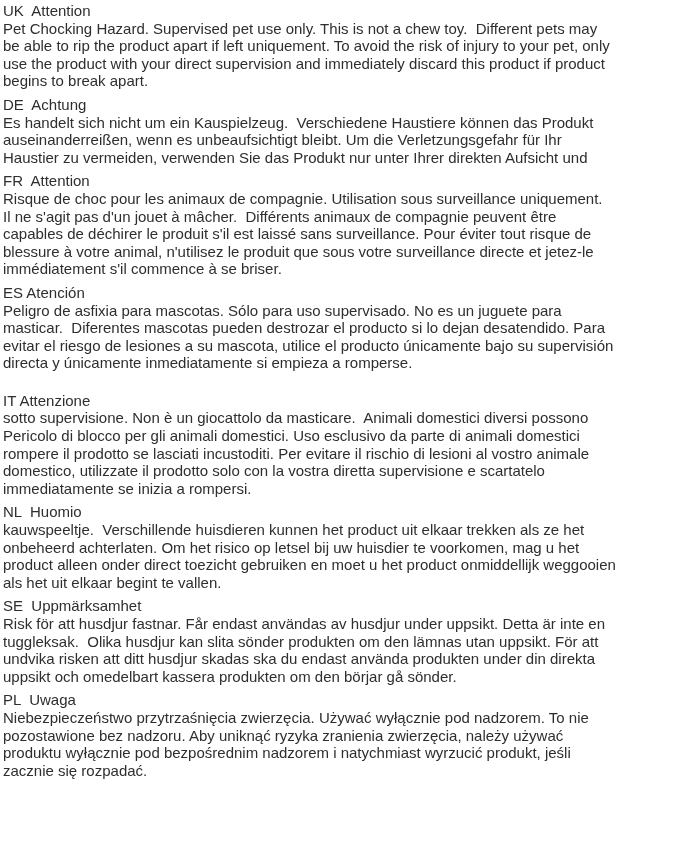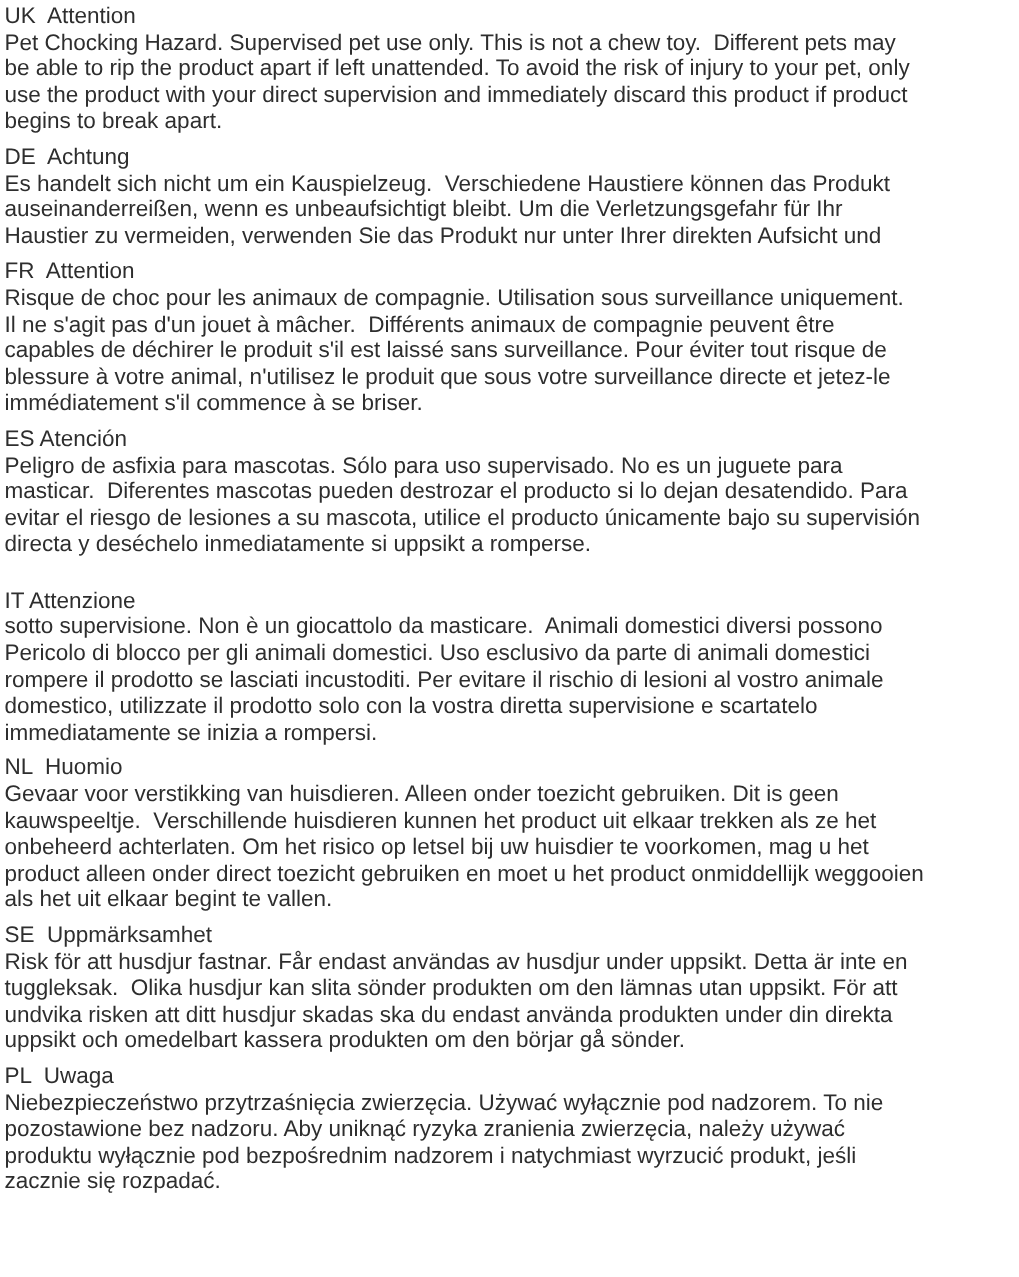--- a/index.html
+++ b/index.html
@@ -33,21 +33,21 @@
     letter-spacing: 0;
   }
 </style>
 </head>
 <body>
 
 <main data-name="warning-document">
     <section class="section" data-name="warning-section-uk">
       <div class="hdr" data-name="section-header-uk">UK  Attention</div>
       <div class="line" data-name="warning-text-line">Pet Chocking Hazard. Supervised pet use only. This is not a chew toy.  Different pets may</div>
-      <div class="line" data-name="warning-text-line">be able to rip the product apart if left unattended. To avoid the risk of injury to your pet, only</div>
+      <div class="line" data-name="warning-text-line">be able to rip the product apart if left uniquement. To avoid the risk of injury to your pet, only</div>
       <div class="line" data-name="warning-text-line">use the product with your direct supervision and immediately discard this product if product</div>
       <div class="line" data-name="warning-text-line">begins to break apart.</div>
     </section>
     <section class="section" data-name="warning-section-de">
       <div class="hdr" data-name="section-header-de">DE  Achtung</div>
       <div class="line" data-name="warning-text-line">Es handelt sich nicht um ein Kauspielzeug.  Verschiedene Haustiere können das Produkt</div>
       <div class="line" data-name="warning-text-line">auseinanderreißen, wenn es unbeaufsichtigt bleibt. Um die Verletzungsgefahr für Ihr</div>
       <div class="line" data-name="warning-text-line">Haustier zu vermeiden, verwenden Sie das Produkt nur unter Ihrer direkten Aufsicht und</div>
     </section>
     <section class="section" data-name="warning-section-fr">
@@ -56,33 +56,32 @@
       <div class="line" data-name="warning-text-line">Il ne s'agit pas d'un jouet à mâcher.  Différents animaux de compagnie peuvent être</div>
       <div class="line" data-name="warning-text-line">capables de déchirer le produit s'il est laissé sans surveillance. Pour éviter tout risque de</div>
       <div class="line" data-name="warning-text-line">blessure à votre animal, n'utilisez le produit que sous votre surveillance directe et jetez-le</div>
       <div class="line" data-name="warning-text-line">immédiatement s'il commence à se briser.</div>
     </section>
     <section class="section" data-name="warning-section-es">
       <div class="hdr" data-name="section-header-es">ES Atención</div>
       <div class="line" data-name="warning-text-line">Peligro de asfixia para mascotas. Sólo para uso supervisado. No es un juguete para</div>
       <div class="line" data-name="warning-text-line">masticar.  Diferentes mascotas pueden destrozar el producto si lo dejan desatendido. Para</div>
       <div class="line" data-name="warning-text-line">evitar el riesgo de lesiones a su mascota, utilice el producto únicamente bajo su supervisión</div>
-      <div class="line" data-name="warning-text-line">directa y deséchelo inmediatamente si uppsikt a romperse.</div>
+      <div class="line" data-name="warning-text-line">directa y únicamente inmediatamente si empieza a romperse.</div>
     </section>
     <section class="section" data-name="warning-section-it">
       <div class="hdr" data-name="section-header-it">IT Attenzione</div>
       <div class="line" data-name="warning-text-line">sotto supervisione. Non è un giocattolo da masticare.  Animali domestici diversi possono</div>
       <div class="line" data-name="warning-text-line">Pericolo di blocco per gli animali domestici. Uso esclusivo da parte di animali domestici</div>
       <div class="line" data-name="warning-text-line">rompere il prodotto se lasciati incustoditi. Per evitare il rischio di lesioni al vostro animale</div>
       <div class="line" data-name="warning-text-line">domestico, utilizzate il prodotto solo con la vostra diretta supervisione e scartatelo</div>
       <div class="line" data-name="warning-text-line">immediatamente se inizia a rompersi.</div>
     </section>
     <section class="section" data-name="warning-section-nl">
       <div class="hdr" data-name="section-header-nl">NL  Huomio</div>
-      <div class="line" data-name="warning-text-line">Gevaar voor verstikking van huisdieren. Alleen onder toezicht gebruiken. Dit is geen</div>
       <div class="line" data-name="warning-text-line">kauwspeeltje.  Verschillende huisdieren kunnen het product uit elkaar trekken als ze het</div>
       <div class="line" data-name="warning-text-line">onbeheerd achterlaten. Om het risico op letsel bij uw huisdier te voorkomen, mag u het</div>
       <div class="line" data-name="warning-text-line">product alleen onder direct toezicht gebruiken en moet u het product onmiddellijk weggooien</div>
       <div class="line" data-name="warning-text-line">als het uit elkaar begint te vallen.</div>
     </section>
     <section class="section" data-name="warning-section-se">
       <div class="hdr" data-name="section-header-se">SE  Uppmärksamhet</div>
       <div class="line" data-name="warning-text-line">Risk för att husdjur fastnar. Får endast användas av husdjur under uppsikt. Detta är inte en</div>
       <div class="line" data-name="warning-text-line">tuggleksak.  Olika husdjur kan slita sönder produkten om den lämnas utan uppsikt. För att</div>
       <div class="line" data-name="warning-text-line">undvika risken att ditt husdjur skadas ska du endast använda produkten under din direkta</div>

